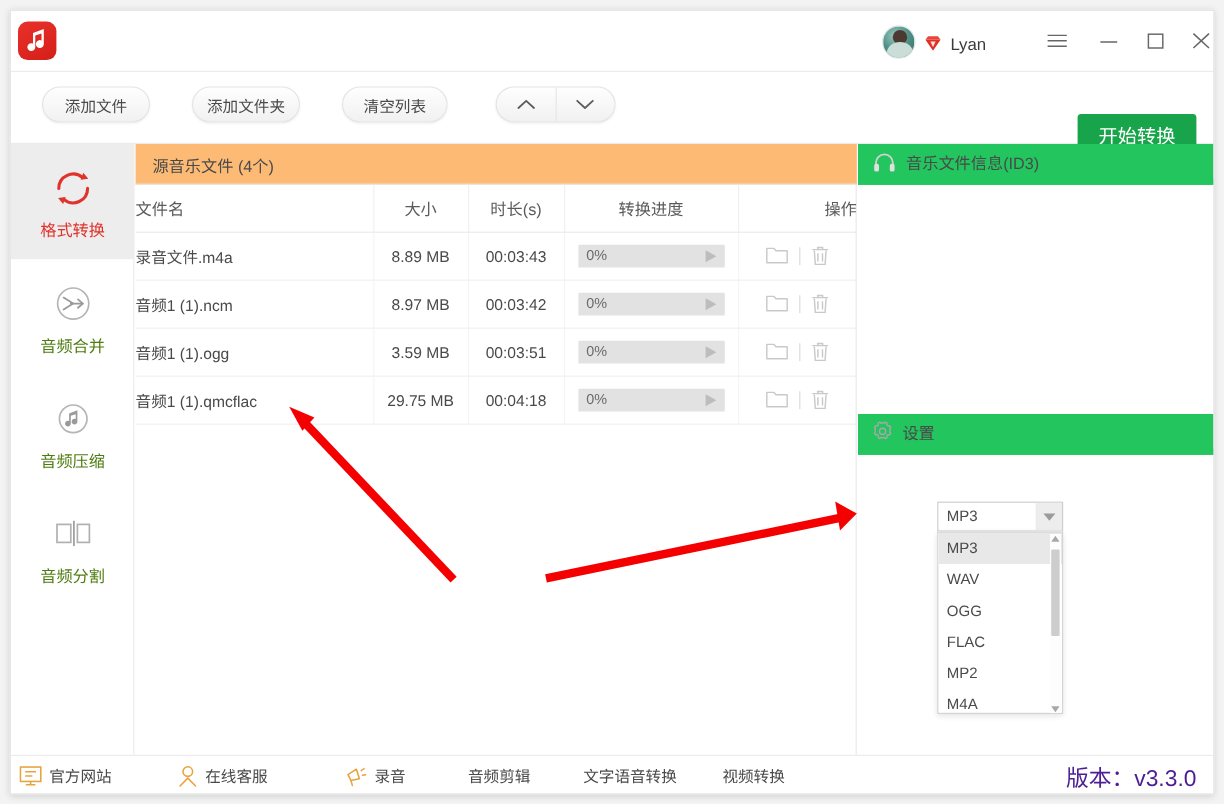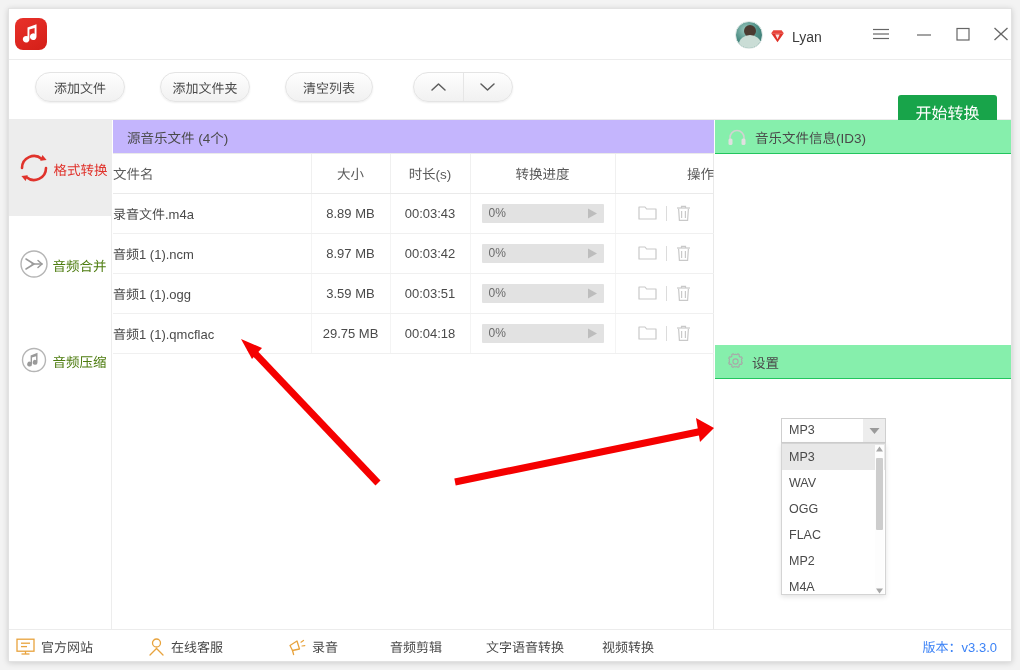--- a/index.html
+++ b/index.html
@@ -104,40 +104,40 @@
     cursor: pointer; user-select: none; margin-top: 25px;
   }
 
   
   .sidebar {
     position: absolute; left: 0; top: 111px; width: 103px; height: 509px;
     background: #fff; border-right: 1px solid #ededed;
   }
   .side-item {
     position: absolute; left: 0; width: 103px; height: 96px;
-    display: flex; flex-direction: row; align-items: center;
+    display: flex; flex-direction: column; align-items: center;
     justify-content: center; cursor: pointer; user-select: none;
   }
   .side-item .ico { height: 44px; display: flex; align-items: center; }
   .side-item .lbl { font-size: 13.5px; color: #4d7c0f; margin-top: 2px; }
   .side-item.active { background: #ededed; }
   .side-item.active .lbl { color: #e0332c; }
   #side-convert { top: 0; }
   #side-merge   { top: 96px; }
   #side-compress{ top: 192px; }
   #side-split   { top: 288px; }
 
   
   .filelist {
     position: absolute; left: 104px; top: 111px; width: 601px; height: 509px;
     background: #fff; border-right: 1px solid #e9e9e9;
   }
   .panel-head {
     position: absolute; left: 0; top: 0; width: 601px; height: 34px;
-    background: #c4b5fd; border-bottom: 1px solid #eaeaea;
+    background: #fdba74; border-bottom: 1px solid #eaeaea;
     display: flex; align-items: center;
   }
   .panel-head .ph-text { margin-left: 14px; font-size: 13.5px; color: #4a4a4a; }
   table.ftab { position: absolute; left: 0; top: 34px; width: 601px; border-collapse: collapse; }
   table.ftab th {
     height: 39px; font-weight: normal; font-size: 13.5px; color: #5b5b5b;
     border-bottom: 1px solid #eaeaea; border-right: 1px solid #f0f0f0;
   }
   table.ftab th:last-child { border-right: none; }
   table.ftab td {
@@ -162,21 +162,21 @@
   .opsep { width: 1px; height: 15px; background: #dcdcdc; }
   .opbtn { cursor: pointer; display: block; }
 
   
   .rightpanel {
     position: absolute; left: 706px; top: 111px; width: 298px; height: 509px;
     background: #fff;
   }
   .rp-head {
     position: absolute; left: 0; width: 298px; height: 34px;
-    background: #86efac; border-bottom: 1px solid #22c55e;
+    background: #22c55e; border-bottom: 5px solid #22c55e;
     display: flex; align-items: center;
   }
   .rp-head .rh-text { margin-left: 8px; font-size: 13.5px; color: #4a4a4a; }
   .rp-head .rh-ico { margin-left: 12px; display: flex; align-items: center; }
   #id3-head { top: 0; }
   #settings-head { top: 225px; }
 
   .combo {
     position: absolute; left: 772px; top: 409px; width: 105px; height: 25px;
     border: 1px solid #cfcfcf; background: #fff;
@@ -220,21 +220,21 @@
   }
   #bb-website { left: 7px; }
   #bb-support { left: 139px; }
   #bb-record  { left: 277px; }
   #bb-edit    { left: 381px; }
   #bb-tts     { left: 477px; }
   #bb-video   { left: 593px; }
   #bb-version {
     position: absolute; right: 16px; top: 0; height: 33px;
     display: flex; align-items: center;
-    font-size: 13px; color: #3b82f6;
+    font-size: 19px; color: #4c1d95;
   }
 
   
   .anno { position: absolute; left: 0; top: 0; width: 1020px; height: 670px;
           pointer-events: none; z-index: 90; }
 </style>
 </head>
 <body>
 
 <div id="app">
@@ -333,20 +333,30 @@
     <div class="side-item" id="side-compress">
       <div class="ico">
         <svg width="38" height="38" viewBox="0 0 38 38">
           <circle cx="19" cy="19" r="11.5" fill="none" stroke="#b5b5b5" stroke-width="1.4"></circle>
           <path d="M22.5 11.8 L22.5 21.3 A2.4 2.4 0 1 1 21.1 19.2 L21.1 15.2 L17.0 16.4 L17.0 23.0 A2.4 2.4 0 1 1 15.6 20.9 L15.6 14.6 Z" fill="#9a9a9a"></path>
         </svg>
       </div>
       <div class="lbl">音频压缩</div>
     </div>
 
+    <div class="side-item" id="side-split">
+      <div class="ico">
+        <svg width="40" height="36" viewBox="0 0 40 36">
+          <rect x="6.5" y="10" width="11.5" height="15" fill="none" stroke="#b0b0b0" stroke-width="1.4"></rect>
+          <rect x="23.5" y="10" width="10" height="15" fill="none" stroke="#b0b0b0" stroke-width="1.4"></rect>
+          <line x1="20.6" y1="7" x2="20.6" y2="28" stroke="#9a9a9a" stroke-width="1.4"></line>
+        </svg>
+      </div>
+      <div class="lbl">音频分割</div>
+    </div>
   </div>
 
   <div class="filelist">
     <div class="panel-head">
       <span class="ph-text">源音乐文件 (4个)</span>
     </div>
 
     <table class="ftab">
       <thead>
         <tr>

